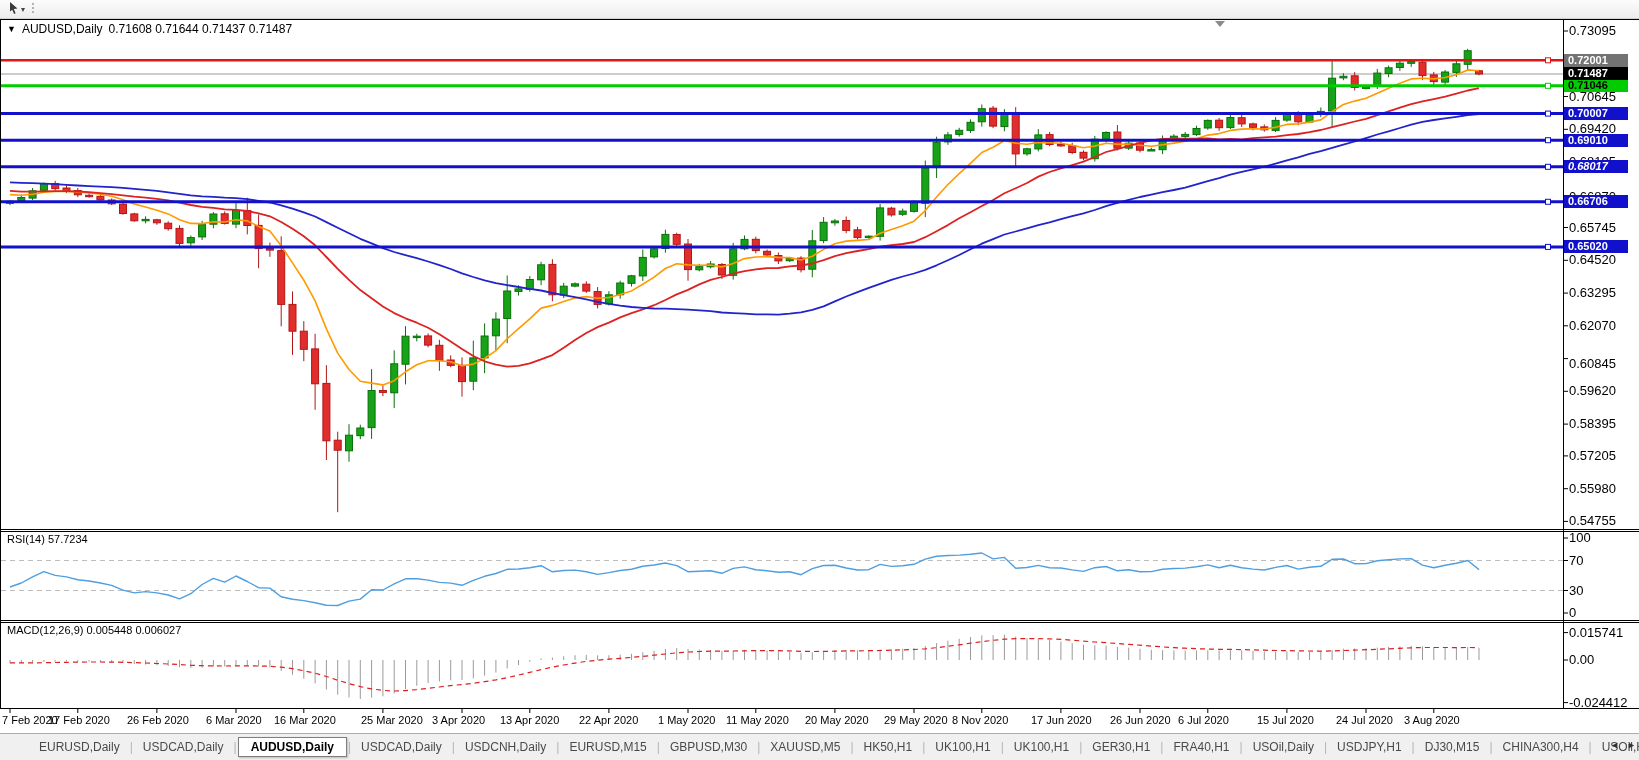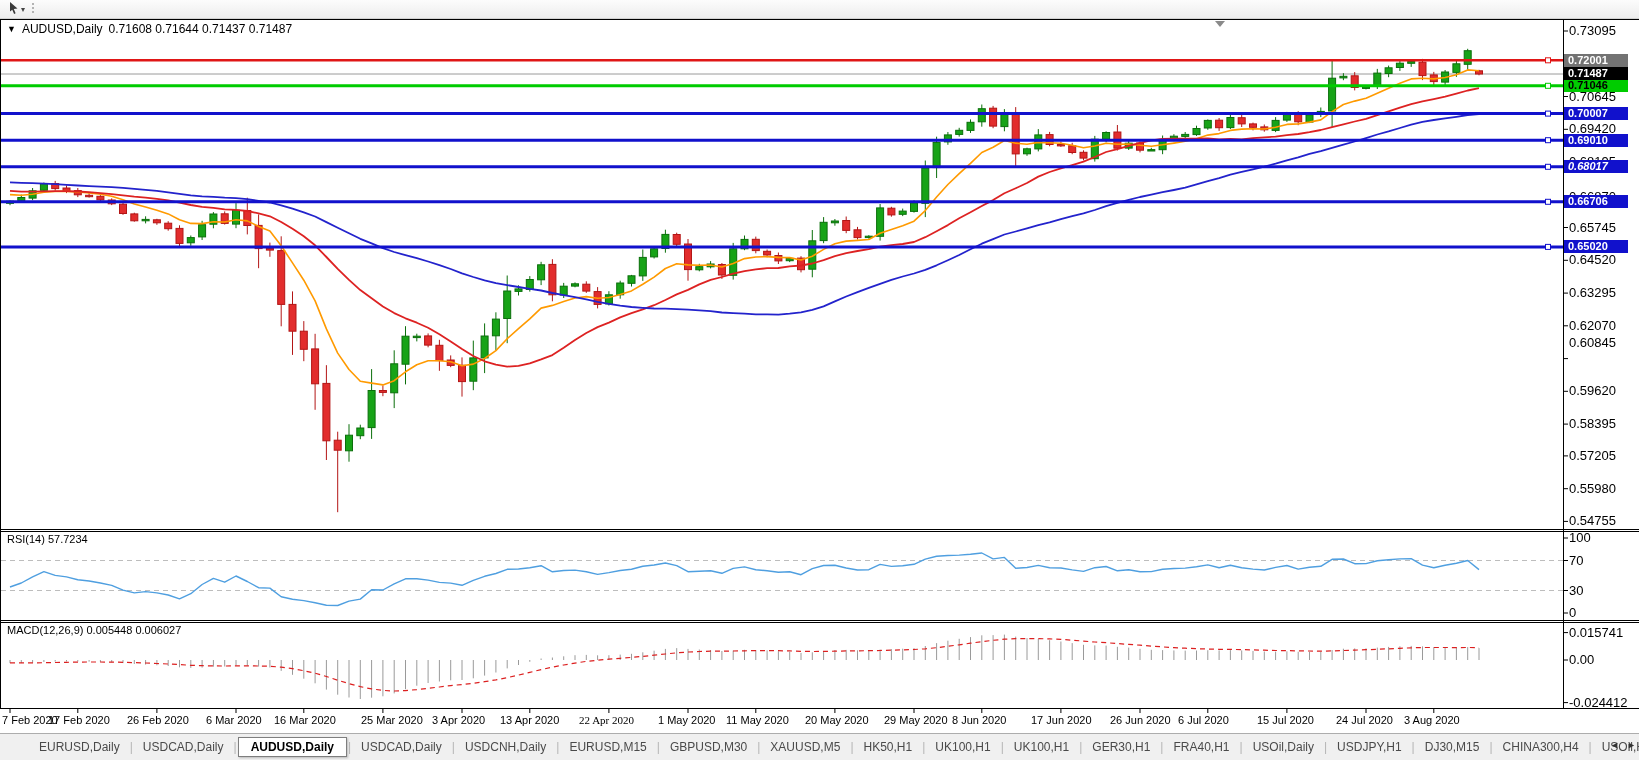--- a/index.html
+++ b/index.html
@@ -547,21 +547,21 @@
 <div id="overlays">
     <div class="axis-label" style="top: 25px;">0.73095</div>
     <div class="axis-label" style="top: 91px;">0.70645</div>
     <div class="axis-label" style="top: 123px;">0.69420</div>
     <div class="axis-label" style="top: 156px;">0.68195</div>
     <div class="axis-label" style="top: 191px;">0.66870</div>
     <div class="axis-label" style="top: 222px;">0.65745</div>
     <div class="axis-label" style="top: 254px;">0.64520</div>
     <div class="axis-label" style="top: 287px;">0.63295</div>
     <div class="axis-label" style="top: 320px;">0.62070</div>
-    <div class="axis-label" style="top: 337px;">0.60845</div>
+    <div class="axis-label" style="top: 358px;">0.60845</div>
     <div class="axis-label" style="top: 385px;">0.59620</div>
     <div class="axis-label" style="top: 418px; text-align: right;">0.58395</div>
     <div class="axis-label" style="top: 450px;">0.57205</div>
     <div class="axis-label" style="top: 483px;">0.55980</div>
     <div class="axis-label" style="top: 515px;">0.54755</div>
     <div class="axis-label" style="top: 532px;">100</div>
     <div class="axis-label" style="top: 555px;">70</div>
     <div class="axis-label" style="top: 585px;">30</div>
     <div class="axis-label" style="top: 607px;">0</div>
     <div class="axis-label" style="top: 627px;">0.015741</div>
@@ -576,26 +576,26 @@
     <div class="badge" style="top: 240px; background: rgb(17, 17, 204); color: rgb(255, 255, 255);">0.65020</div>
     <div class="badge" style="top: 67px; background: rgb(0, 0, 0); color: rgb(255, 255, 255);">0.71487</div>
     <div class="date-label" style="left: 2px;">7 Feb 2020</div>
     <div class="date-label" style="left: 48px;">17 Feb 2020</div>
     <div class="date-label" style="left: 127px;">26 Feb 2020</div>
     <div class="date-label" style="left: 206px;">6 Mar 2020</div>
     <div class="date-label" style="left: 274px;">16 Mar 2020</div>
     <div class="date-label" style="left: 361px;">25 Mar 2020</div>
     <div class="date-label" style="left: 432px;">3 Apr 2020</div>
     <div class="date-label" style="left: 500px;">13 Apr 2020</div>
-    <div class="date-label" style="left: 579px; font-family: Liberation Serif, serif;">22 Apr 2020</div>
+    <div class="date-label" style="left: 579px;">22 Apr 2020</div>
     <div class="date-label" style="left: 658px;">1 May 2020</div>
     <div class="date-label" style="left: 726px;">11 May 2020</div>
     <div class="date-label" style="left: 805px;">20 May 2020</div>
     <div class="date-label" style="left: 884px;">29 May 2020</div>
-    <div class="date-label" style="left: 952px;">8 Jun 2020</div>
+    <div class="date-label" style="left: 952px;">8 Nov 2020</div>
     <div class="date-label" style="left: 1031px;">17 Jun 2020</div>
     <div class="date-label" style="left: 1110px;">26 Jun 2020</div>
     <div class="date-label" style="left: 1178px;">6 Jul 2020</div>
     <div class="date-label" style="left: 1257px;">15 Jul 2020</div>
     <div class="date-label" style="left: 1336px;">24 Jul 2020</div>
     <div class="date-label" style="left: 1404px;">3 Aug 2020</div>
   </div>
 
 <div class="tabbar" id="tabbar">
     <span class="tab">EURUSD,Daily</span>

